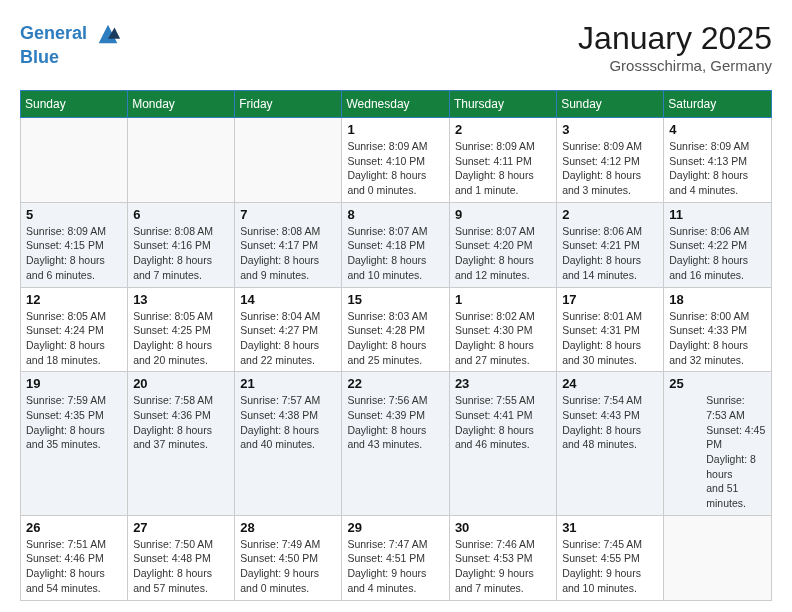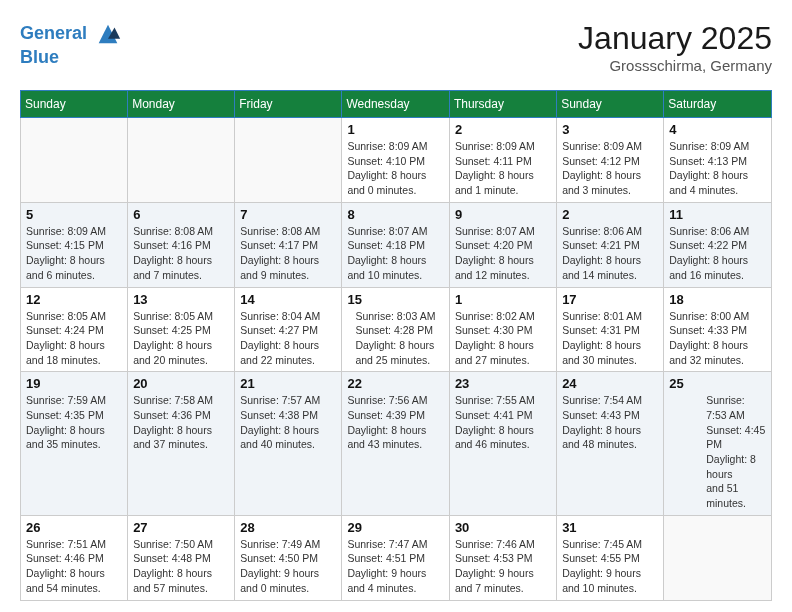--- a/index.html
+++ b/index.html
@@ -225,21 +225,21 @@
         </td>
         <td>
           <div class="day-num">14</div>
           <div class="day-info" style="white-space: pre-line;">Sunrise: 8:04 AM
 Sunset: 4:27 PM
 Daylight: 8 hours
 and 22 minutes.</div>
         </td>
         <td>
           <div class="day-num">15</div>
-          <div class="day-info" style="white-space: pre-line; margin-left: 8px;">Sunrise: 8:03 AM
+          <div class="day-info" style="white-space: pre-line;">Sunrise: 8:03 AM
 Sunset: 4:28 PM
 Daylight: 8 hours
 and 25 minutes.</div>
         </td>
         <td>
           <div class="day-num">1</div>
           <div class="day-info" style="white-space: pre-line;">Sunrise: 8:02 AM
 Sunset: 4:30 PM
 Daylight: 8 hours
 and 27 minutes.</div>

